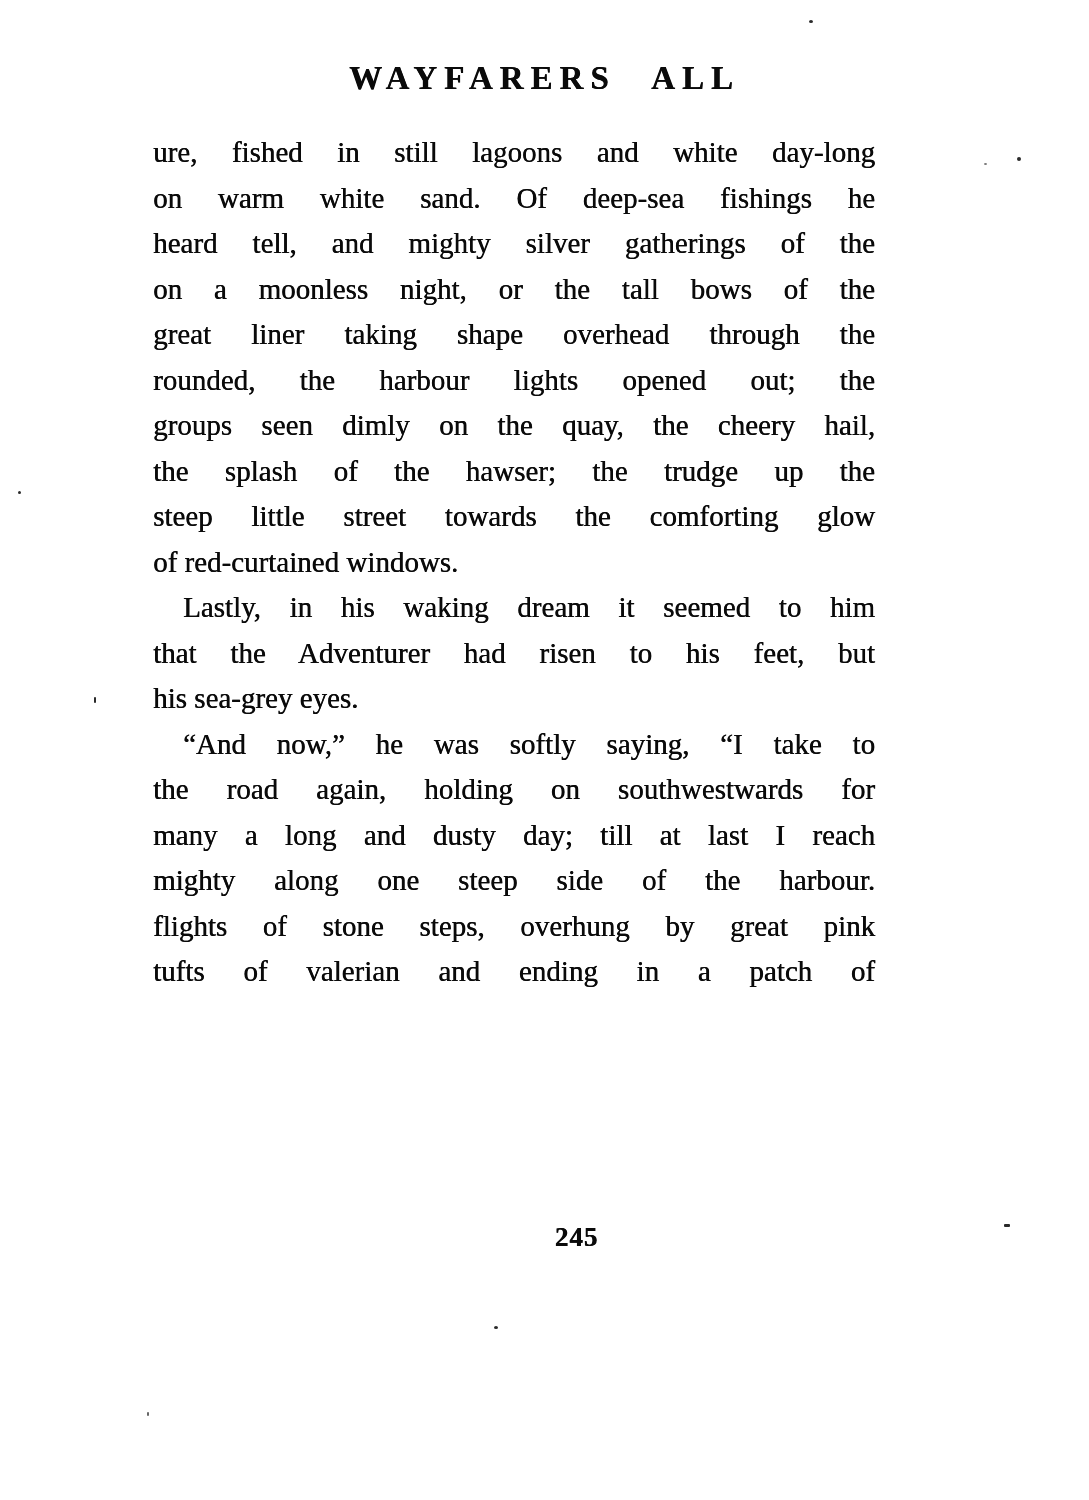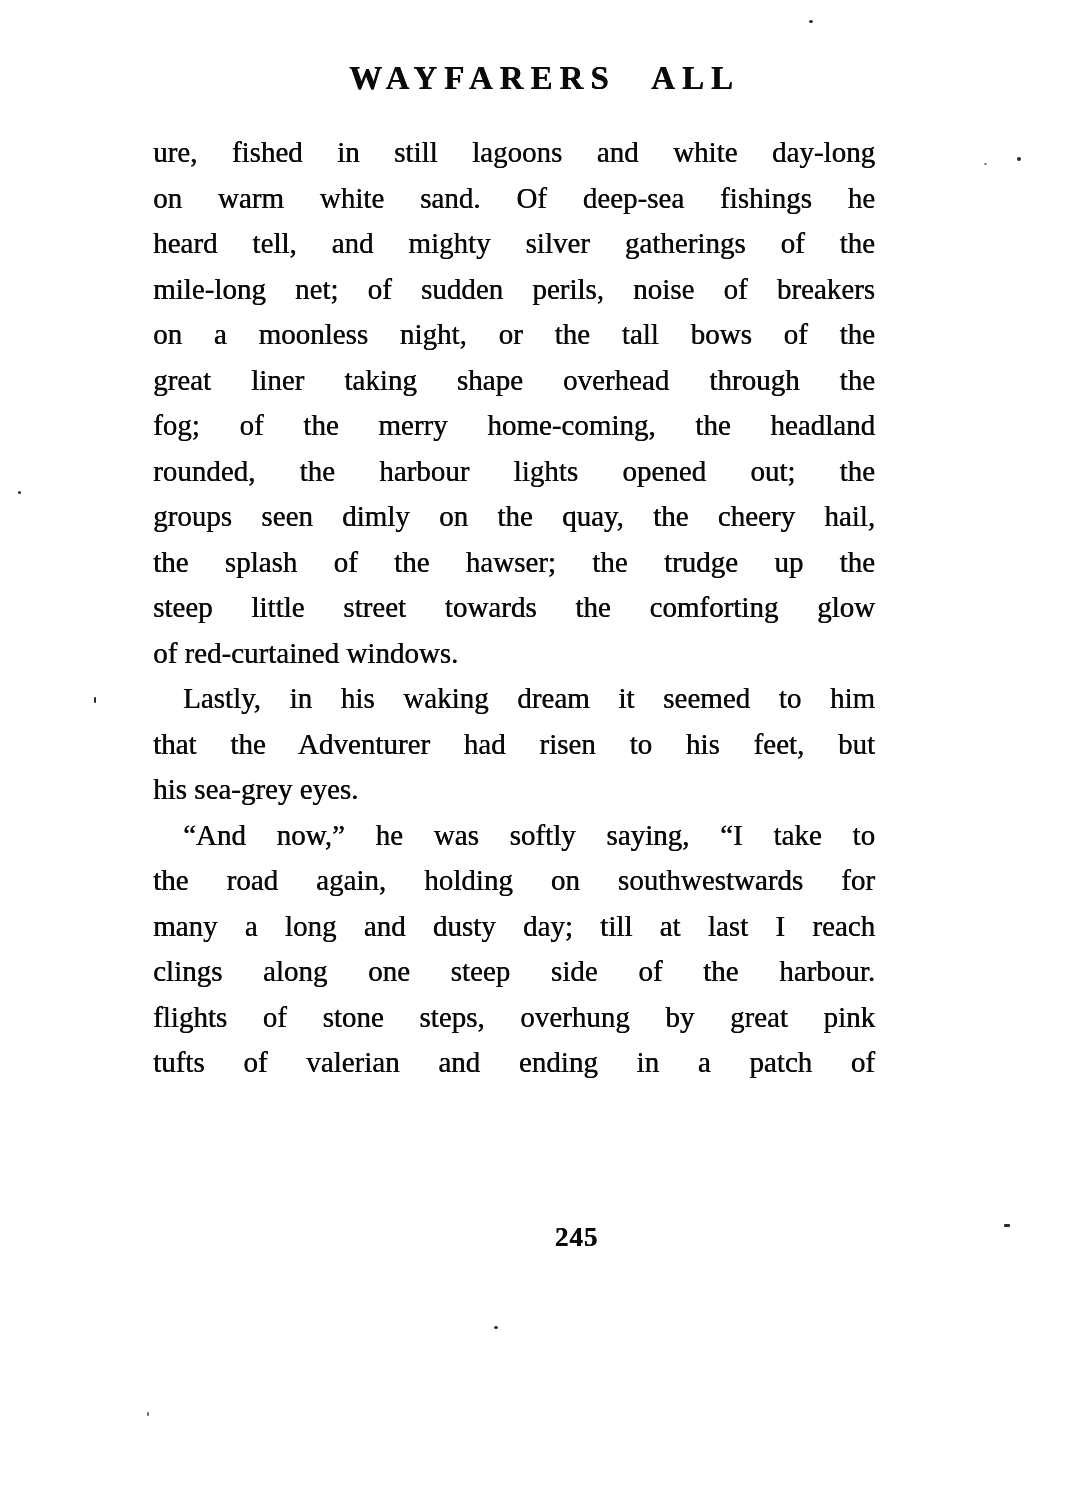--- a/index.html
+++ b/index.html
@@ -62,36 +62,34 @@
 <body>
 
 <div class="page">
 
   <div class="chapter-title">WAYFARERS ALL</div>
 
   <div class="text-block">
       <div class="line">ure, fished in still lagoons and white day-long</div>
       <div class="line">on warm white sand.  Of deep-sea fishings he</div>
       <div class="line">heard tell, and mighty silver gatherings of the</div>
-      <div class="line">mile-long net;  of sudden perils, noise of breakers</div>
       <div class="line">on a moonless night, or the tall bows of the</div>
       <div class="line">great liner taking shape overhead through the</div>
-      <div class="line">fog;  of the merry home-coming, the headland</div>
       <div class="line">rounded, the harbour lights opened out;  the</div>
       <div class="line">groups seen dimly on the quay, the cheery hail,</div>
       <div class="line">the splash of the hawser;  the trudge up the</div>
       <div class="line">steep little street towards the comforting glow</div>
       <div class="line unjust">of red-curtained windows.</div>
       <div class="line indent">Lastly, in his waking dream it seemed to him</div>
       <div class="line">that the Adventurer had risen to his feet, but</div>
       <div class="line unjust">his sea-grey eyes.</div>
       <div class="line indent">“And now,” he was softly saying, “I take to</div>
       <div class="line">the road again, holding on southwestwards for</div>
       <div class="line">many a long and dusty day;  till at last I reach</div>
-      <div class="line">clings along one steep side of the harbour.</div>
+      <div class="line">mighty along one steep side of the harbour.</div>
       <div class="line">flights of stone steps, overhung by great pink</div>
       <div class="line">tufts of valerian and ending in a patch of</div>
     </div>
 
   <div class="page-number">245</div>
 
   <div class="speck" style="left:809px; top:20px;  width:4px; height:3px;"></div>
   <div class="speck" style="left:1017px;top:157px; width:4px; height:4px;"></div>
   <div class="speck" style="left:984px; top:163px; width:3px; height:2px; background:#777;"></div>
   <div class="speck" style="left:18px;  top:491px; width:3px; height:3px;"></div>

